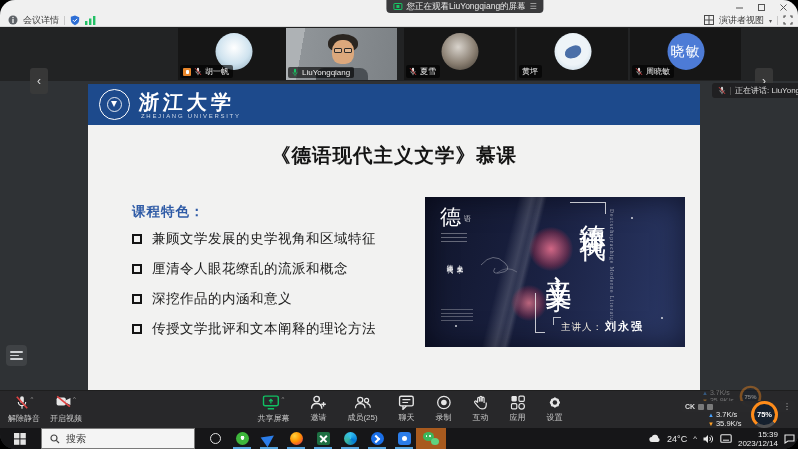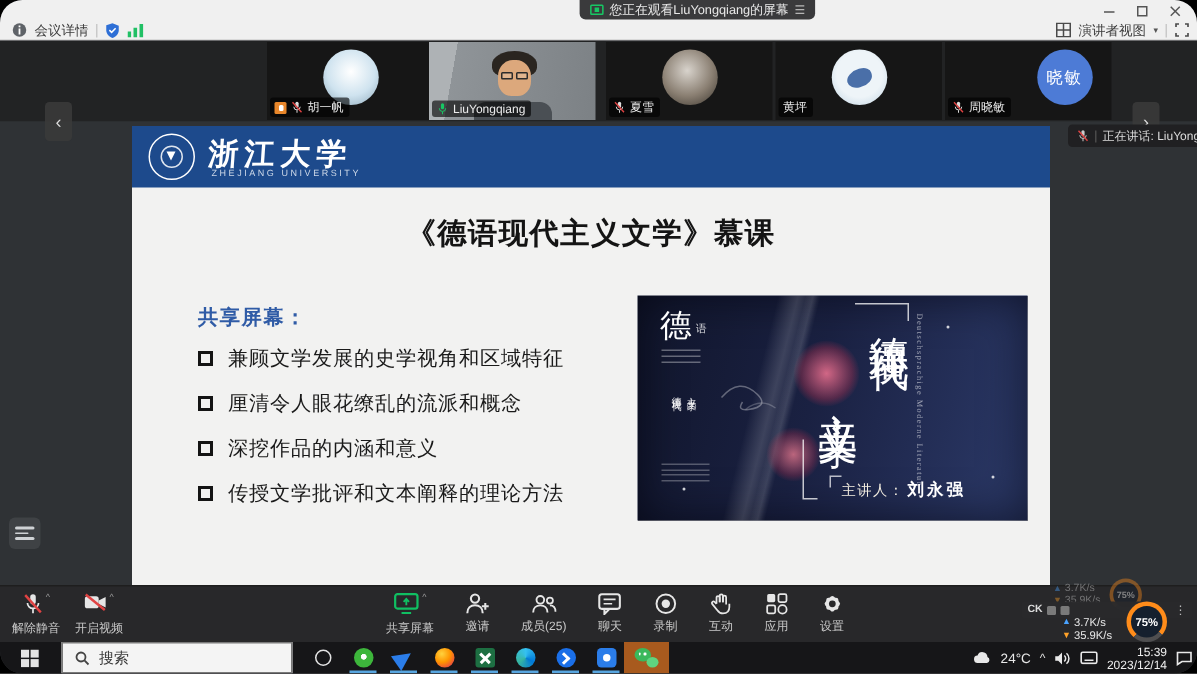--- a/index.html
+++ b/index.html
@@ -25,21 +25,21 @@
 
   
   .filmstrip { position:absolute; left:0; top:27px; width:798px; height:54px; background:#222324; }
   .tile { position:absolute; top:1px; width:111px; height:52px; background:#161616; overflow:hidden; }
   .tile .avatar { position:absolute; left:50%; top:5px; transform:translateX(-50%); width:37px; height:37px; border-radius:50%; }
   .av-1 { background:radial-gradient(circle at 40% 35%, #f7d34a, #e8901c 55%, #8a4a10 95%); }
   .av-2 { background:radial-gradient(circle at 50% 40%, #ffffff, #cfe3ef 55%, #93aebf 95%); }
   .av-4 { background:radial-gradient(circle at 45% 38%, #d8d3cc, #8a7f72 55%, #413b33 95%); }
   .av-5 { background:radial-gradient(circle at 50% 45%, #eef4f8 55%, #c2d6e4 95%); }
   .av-5 .blob { position:absolute; left:10px; top:13px; width:17px; height:12px; background:#4a6fa8; border-radius:60% 40% 55% 45%; transform:rotate(-15deg); }
-  .av-6 { background:#4d7bd6; display:grid; place-items:center; color:#fff; font-size:11px; letter-spacing:1px;margin-left:24px; }
+  .av-6 { background:#4d7bd6; display:grid; place-items:center; color:#fff; font-size:14px; letter-spacing:1px; }
   .name-badge { position:absolute; left:2px; bottom:2px; background:rgba(0,0,0,.62); border-radius:2px; padding:1px 4px 1px 3px; display:flex; align-items:center; gap:3px; max-width:104px; }
   .name-badge .nm { font-size:8px; color:#ececec; white-space:nowrap; }
   .hand-icon { width:8px; height:8px; background:#e8862a; border-radius:1px; display:grid; place-items:center; }
   .hand-icon::after { content:""; width:3px; height:4px; background:#fff; border-radius:1px; }
   .nav-btn { position:absolute; width:18px; height:26px; background:rgba(58,58,58,.92); border-radius:3px; color:#ddd; font-size:12px; display:grid; place-items:center; top:41px; z-index:5; }
   .webcam { background:linear-gradient(100deg, #aeb2b5 0 16%, #8f9498 16%, #7c8185 100%); }
   .webcam .hair { position:absolute; left:42px; top:6px; width:30px; height:18px; background:#2a2520; border-radius:50% 50% 40% 40%; }
   .webcam .face { position:absolute; left:46px; top:12px; width:22px; height:24px; background:#dca87c; border-radius:45% 45% 40% 40%; }
   .webcam .glasses { position:absolute; left:48px; top:20px; width:18px; height:5px; display:flex; gap:2px; }
   .webcam .glasses i { flex:1; border:1px solid #2b2b2b; border-radius:1px; background:rgba(255,255,255,.15); }
@@ -315,21 +315,21 @@
       </div>
 
     <div class="slide">
       <div class="uni-banner">
         <div class="uni-logo"></div>
         <div class="uni-name">浙江大学</div>
         <div class="uni-en">ZHEJIANG UNIVERSITY</div>
       </div>
 
       <div class="slide-title">《德语现代主义文学》慕课</div>
-      <div class="features-label">共享屏幕：</div>
+      <div class="features-label">课程特色：</div>
 
       <div class="bullet" style="top:146px;">
         <span class="box"></span>
         <span class="bt">兼顾文学发展的史学视角和区域特征</span>
       </div>
       <div class="bullet" style="top:206px;">
         <span class="box"></span>
         <span class="bt">深挖作品的内涵和意义</span>
       </div>
       <div class="bullet" style="top:176px;">

